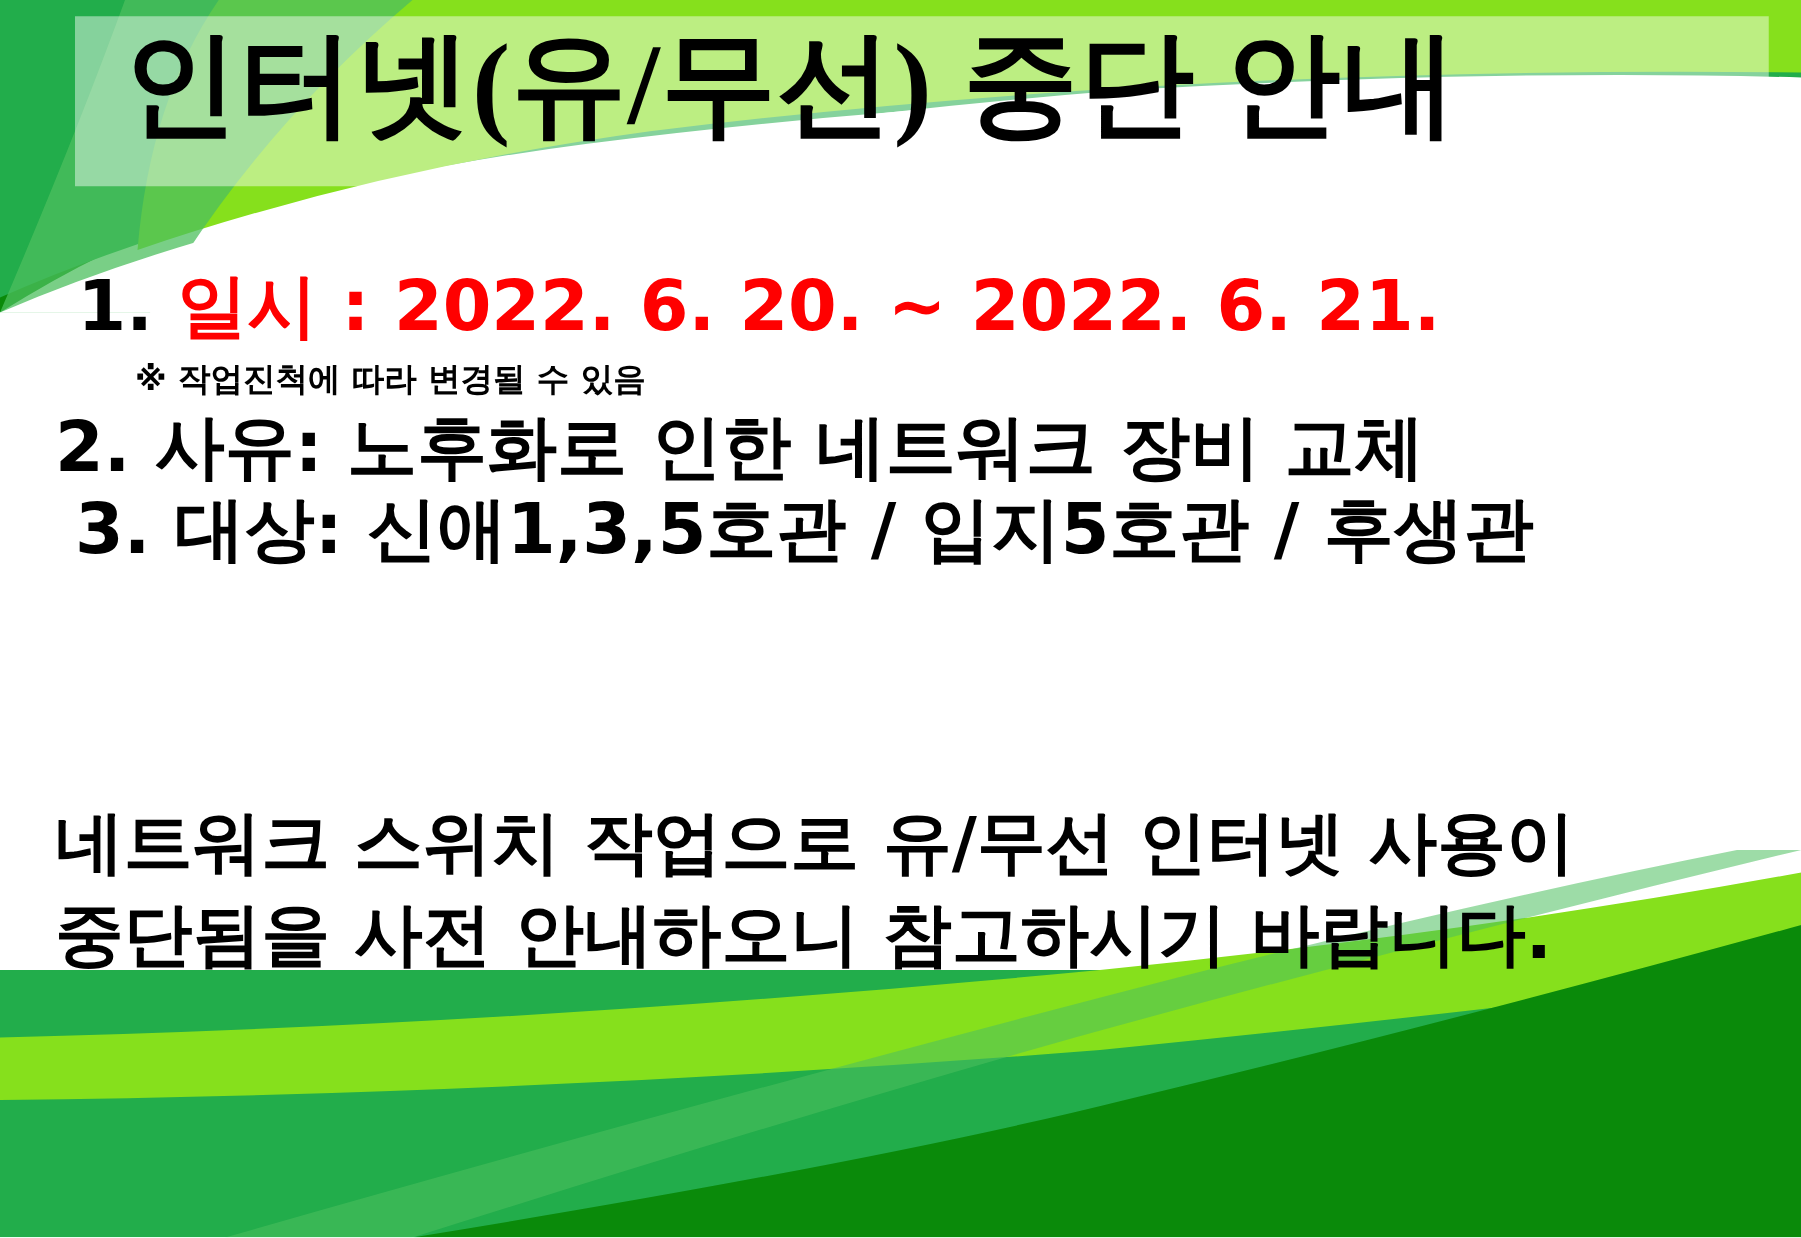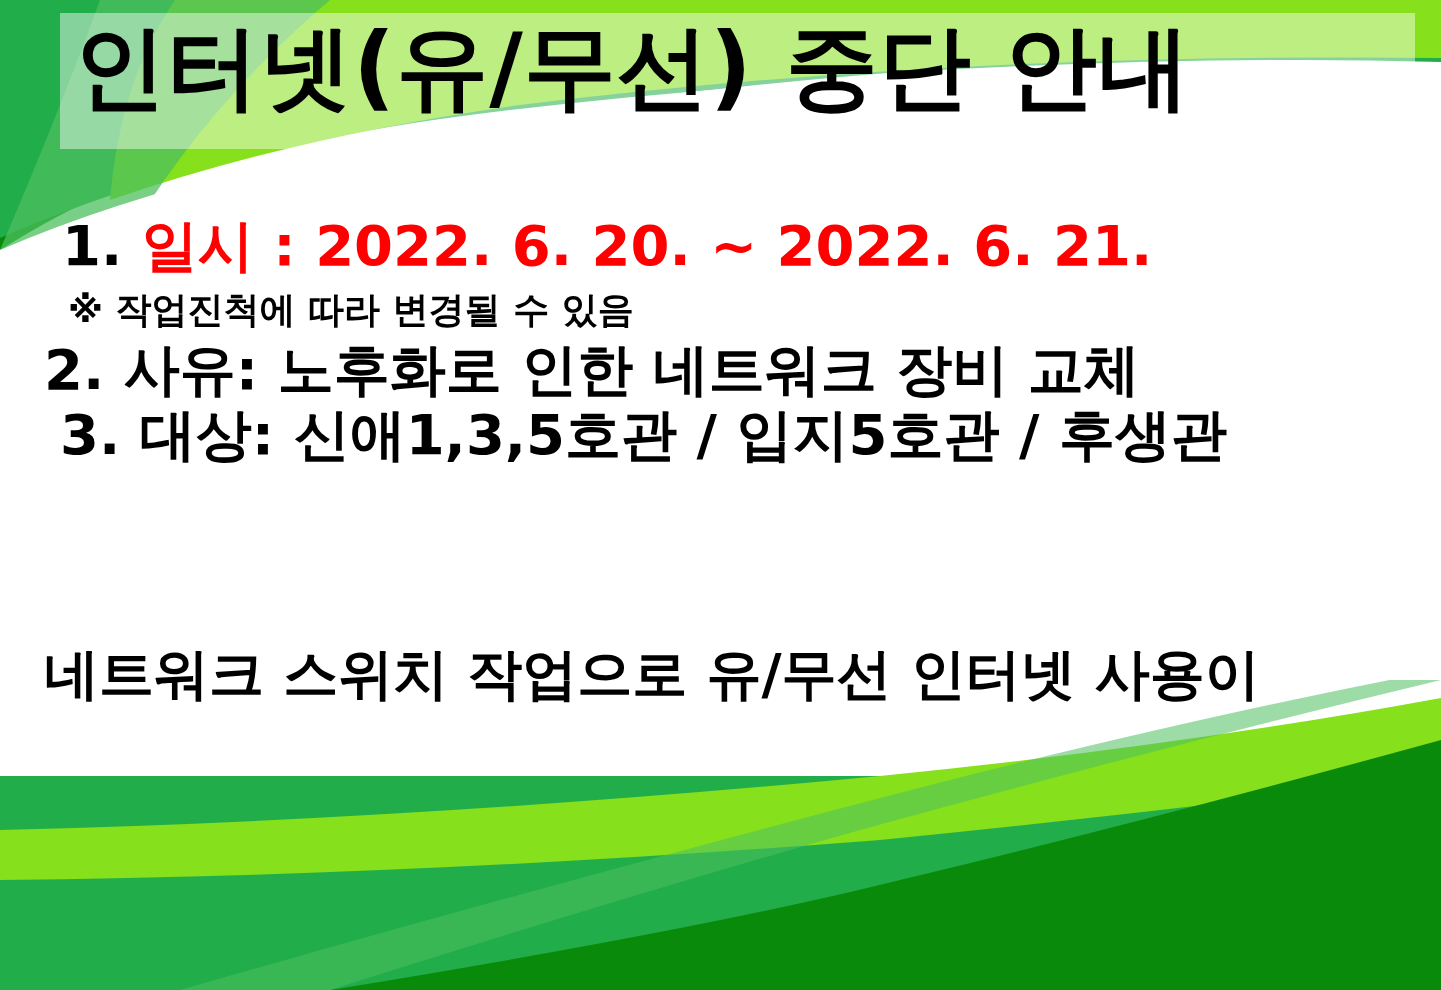--- a/index.html
+++ b/index.html
@@ -51,20 +51,21 @@
     top: 16px;
     width: 1265px;
     text-align: center;
     z-index: 6;
     font-size: 92px;
     font-weight: bold;
     line-height: 1.12;
     letter-spacing: 1px;
     color: #000000;
     white-space: nowrap;
+    font-family: Liberation Serif, serif;
   }
 
   
   #body-area {
     position: absolute;
     left: 0;
     top: 216px;
     width: 1441px;
     z-index: 6;
   }
@@ -82,23 +83,23 @@
   }
   .item-row .num { color: #000000; }
 
   #row-datetime {
     padding-left: 62px;
     margin-bottom: 2px;
   }
   #row-datetime .value { color: #ff0000; }
 
   #row-note {
-    font-size: 36px;
+    font-size: 26px;
     font-weight: bold;
-    padding-left: 68px;
+    padding-left: 108px;
     line-height: 1.1;
     margin-top: 14px;
     margin-bottom: 10px;
   }
 
   #row-reason { padding-left: 44px; margin-top: 6px; }
   #row-target { margin-top: 4px; }
 
   #closing {
     position: absolute;
@@ -153,20 +154,21 @@
 
     <div class="line item-row" id="row-target">
       <span class="num">3.</span>
       <span>대상: 신애1,3,5호관 / 입지5호관 / 후생관</span>
     </div>
 
   </div>
 
   <div id="closing">
     <div class="line">네트워크 스위치 작업으로 유/무선 인터넷 사용이</div>
+    <div class="line">중단됨을 사전 안내하오니 참고하시기 바랍니다.</div>
   </div>
 
   <svg id="deco-bottom-svg" class="deco" width="1441" height="310" viewBox="0 0 1441 310" aria-hidden="true">
 
     <path d="M0,96 L1441,96 L1441,310 L0,310 Z" fill="#22ad4b"></path>
     <path d="M0,96 Q500,96 900,58 Q1200,26 1441,0 L1441,96 L0,96 Z" fill="#ffffff"></path>
 
     <path d="M0,150 Q420,140 880,96 Q1180,66 1441,18 L1441,96 Q1180,130 880,160 Q420,196 0,200 Z" fill="#86e01c"></path>
 
     <path d="M1441,60 Q1150,140 900,200 Q700,250 330,310 L1441,310 Z" fill="#0a8a0a"></path>

